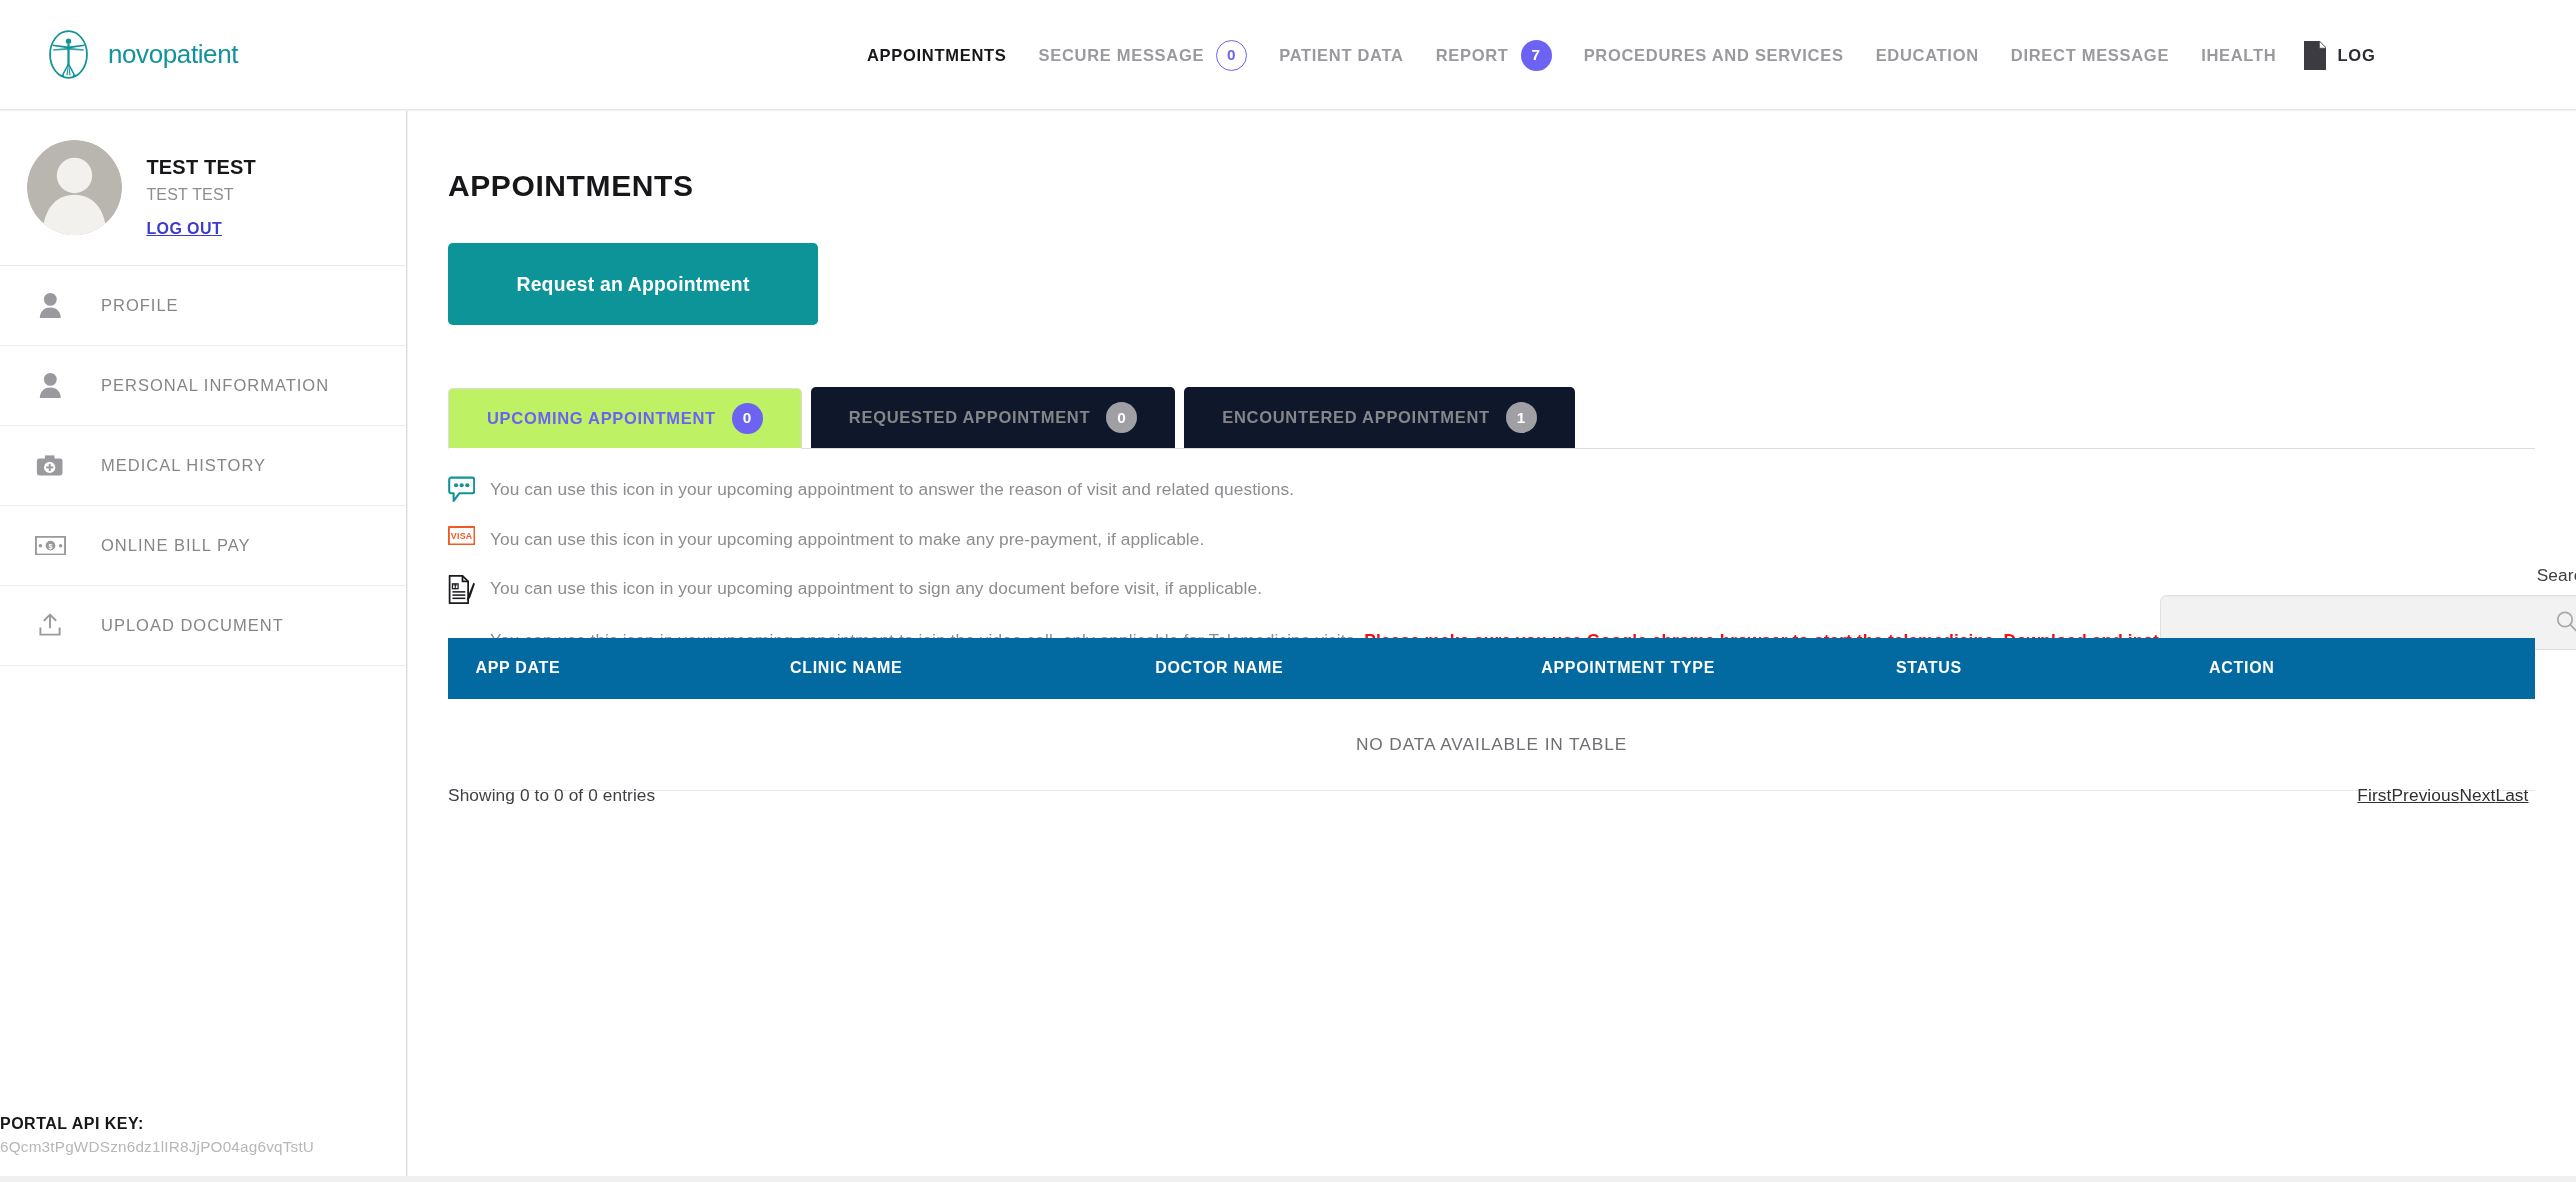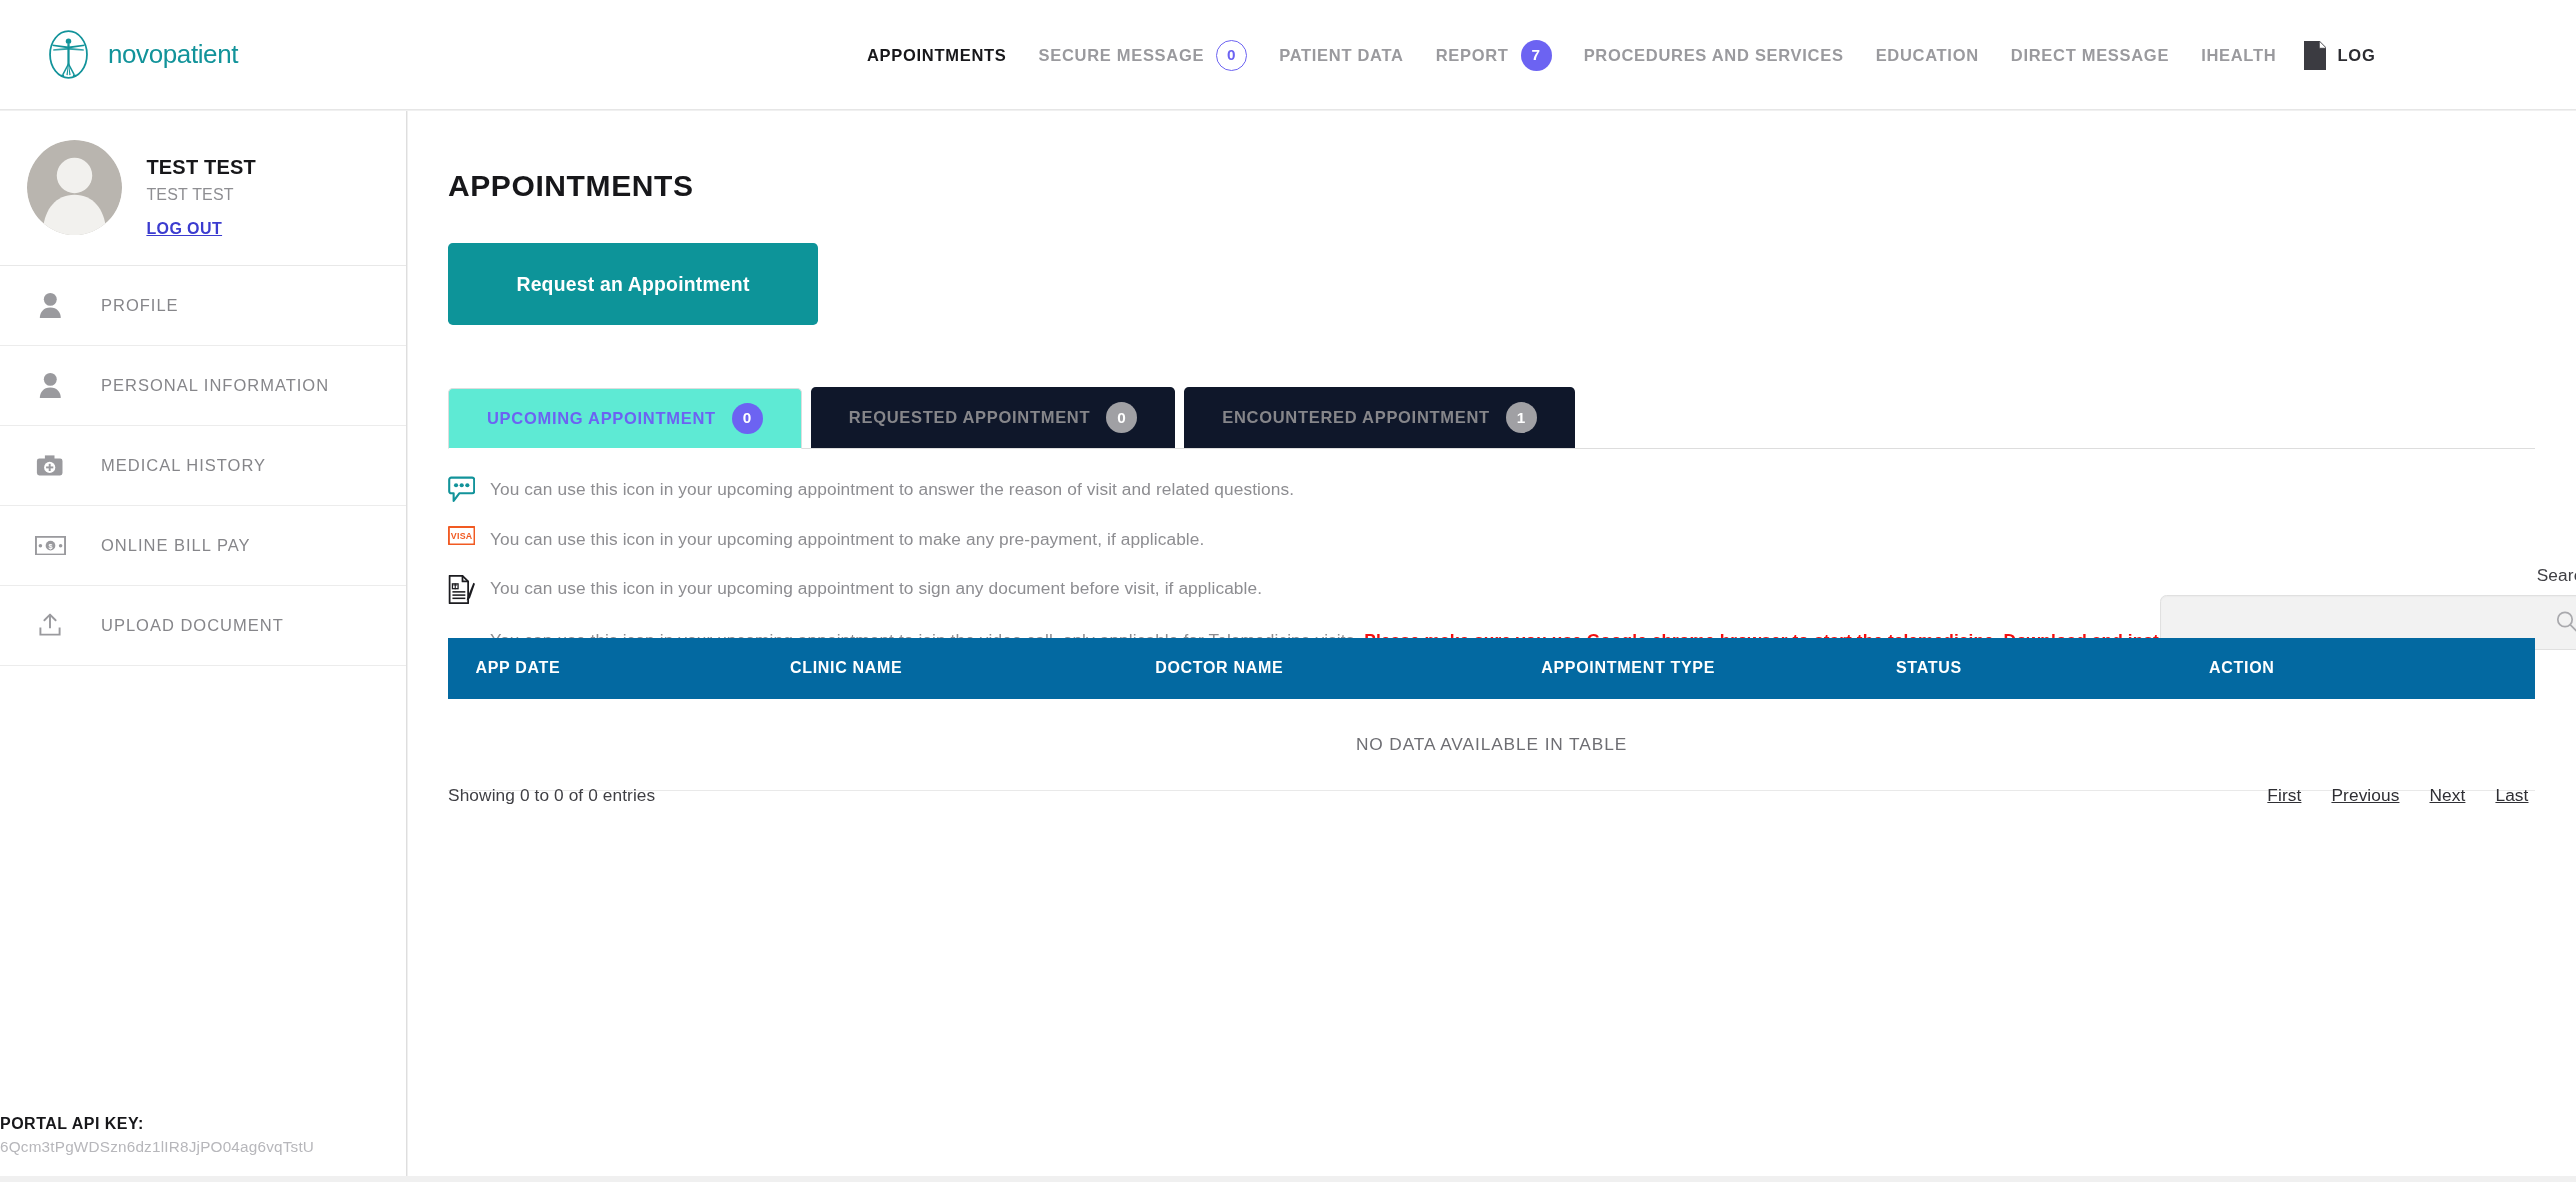--- a/index.html
+++ b/index.html
@@ -140,21 +140,21 @@
   }
   .tab {
     height: 61px; display: flex; align-items: center;
     padding: 0 38px; cursor: pointer;
     border-radius: 4.8px 4.8px 0 0;
     background: #0f172a;
     font-size: 16.5px; font-weight: 700; letter-spacing: 0.7px;
     color: #86868a; white-space: nowrap;
   }
   .tab.active {
-    background: #5eead4; color: #6c63f2;
+    background: #bef264; color: #6c63f2;
     border: 0.8px solid #dddddd; border-bottom: 0.8px solid #ffffff;
     margin-bottom: -0.8px;
   }
   .tab-badge {
     display: inline-flex; align-items: center; justify-content: center;
     width: 31px; height: 31px; border-radius: 50%; margin-left: 16px;
     font-size: 15.3px; font-weight: 700; color: #ffffff;
     background: #a0a0a4;
   }
   .tab.active .tab-badge { background: #6c63f2; }
@@ -214,21 +214,21 @@
   #table tbody td {
     text-align: center; font-size: 17.3px; color: #6e6e73;
     letter-spacing: 0.9px; padding: 35px 0; border-bottom: 0.8px solid #e9e9e9;
   }
 
   #table-footer {
     position: absolute; left: 40px; top: 674px; width: 2087px;
     display: flex; align-items: center; justify-content: space-between;
   }
   #entries-info { font-size: 17.3px; color: #3f3f44; letter-spacing: 0.1px; }
-  #pagination { display: flex; gap: 30px; padding-right: 6.5px; justify-content: flex-end; }
+  #pagination { display: flex; padding-right: 6.5px; justify-content: flex-end; }
   .page-link {
     font-size: 17.3px; color: #2f2f34; text-decoration: underline;
     cursor: pointer; letter-spacing: 0.1px;
   }
 
   #bottom-strip {
     position: absolute; left: 0; bottom: 0;
     width: 2576px; height: 6.5px; background: #f0f0f0;
   }
 </style>

